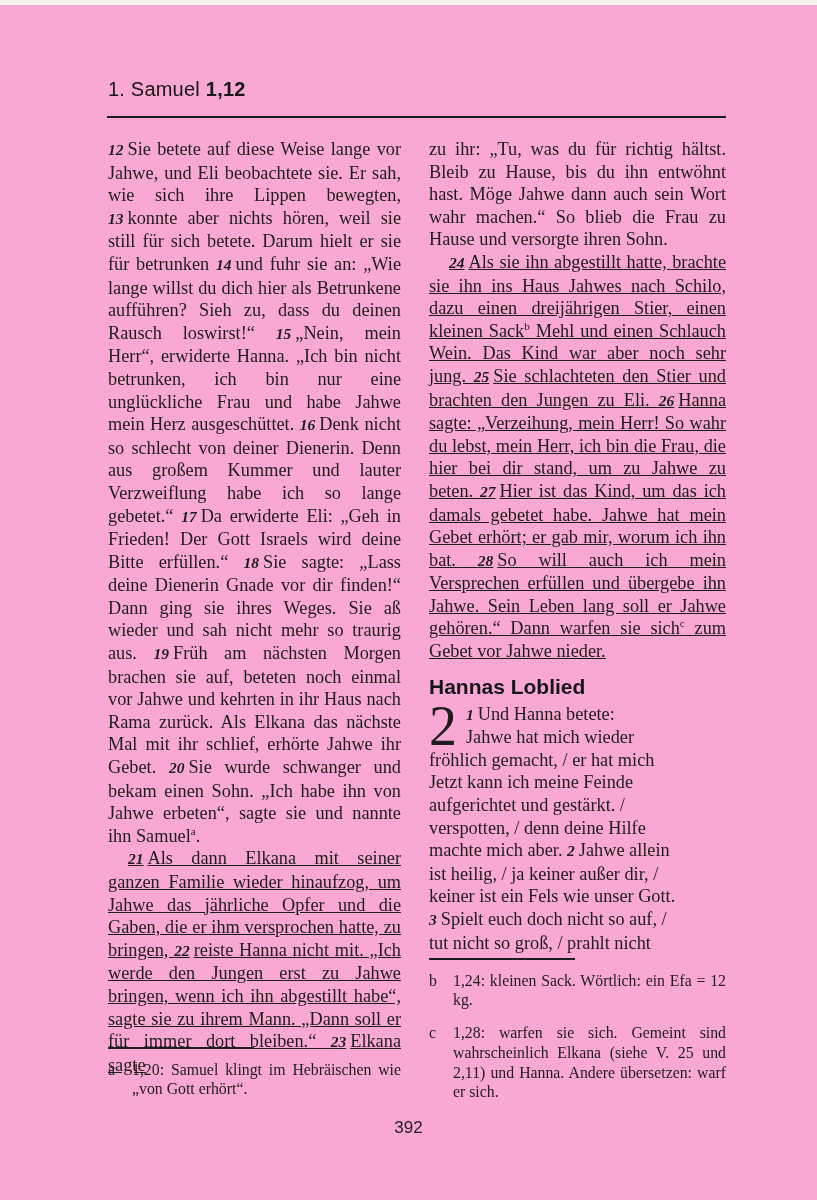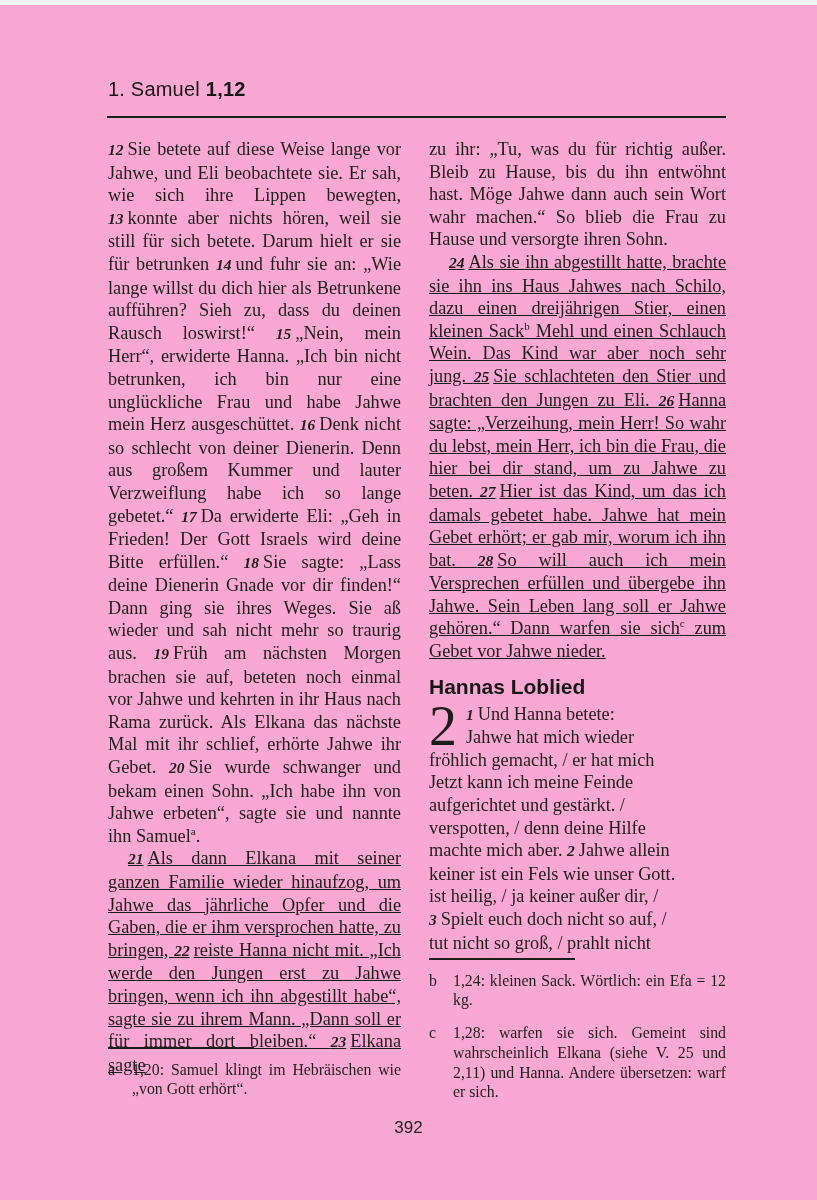--- a/index.html
+++ b/index.html
@@ -79,36 +79,36 @@
   </div>
   <div class="head-rule"></div>
 
   <div class="col col-left">
       <div class="para"><span class="verse-num">12</span><span>Sie betete auf diese Weise lange vor Jahwe, und Eli beobachtete sie. Er sah, wie sich ihre Lippen bewegten, </span><span class="verse-num">13</span><span>konnte aber nichts hören, weil sie still für sich betete. Darum hielt er sie für betrunken </span><span class="verse-num">14</span><span>und fuhr sie an: „Wie lange willst du dich hier als Betrunkene aufführen? Sieh zu, dass du deinen Rausch loswirst!“ </span><span class="verse-num">15</span><span>„Nein, mein Herr“, erwiderte Hanna. „Ich bin nicht betrunken, ich bin nur eine unglückliche Frau und habe Jahwe mein Herz ausgeschüttet. </span><span class="verse-num">16</span><span>Denk nicht so schlecht von deiner Dienerin. Denn aus großem Kummer und lauter Verzweiflung habe ich so lange gebetet.“ </span><span class="verse-num">17</span><span>Da erwiderte Eli: „Geh in Frieden! Der Gott Israels wird deine Bitte erfüllen.“ </span><span class="verse-num">18</span><span>Sie sagte: „Lass deine Dienerin Gnade vor dir finden!“ Dann ging sie ihres Weges. Sie aß wieder und sah nicht mehr so traurig aus. </span><span class="verse-num">19</span><span>Früh am nächsten Morgen brachen sie auf, beteten noch einmal vor Jahwe und kehrten in ihr Haus nach Rama zurück. Als Elkana das nächste Mal mit ihr schlief, erhörte Jahwe ihr Gebet. </span><span class="verse-num">20</span><span>Sie wurde schwanger und bekam einen Sohn. „Ich habe ihn von Jahwe erbeten“, sagte sie und nannte ihn Samuel</span><span class="fn-ref">a</span><span>.</span></div>
       <div class="para indent"><span class="verse-num">21</span><span>Als dann Elkana mit seiner ganzen Familie wieder hinaufzog, um Jahwe das jährliche Opfer und die Gaben, die er ihm versprochen hatte, zu bringen, </span><span class="verse-num">22</span><span>reiste Hanna nicht mit. „Ich werde den Jungen erst zu Jahwe bringen, wenn ich ihn abgestillt habe“, sagte sie zu ihrem Mann. „Dann soll er für immer dort bleiben.“ </span><span class="verse-num">23</span><span>Elkana sagte</span></div>
     </div>
 
   <div class="col col-right">
     <div>
-        <div class="para"><span>zu ihr: „Tu, was du für richtig außer. Bleib zu Hause, bis du ihn entwöhnt hast. Möge Jahwe dann auch sein Wort wahr machen.“ So blieb die Frau zu Hause und versorgte ihren Sohn.</span></div>
+        <div class="para"><span>zu ihr: „Tu, was du für richtig hältst. Bleib zu Hause, bis du ihn entwöhnt hast. Möge Jahwe dann auch sein Wort wahr machen.“ So blieb die Frau zu Hause und versorgte ihren Sohn.</span></div>
         <div class="para indent"><span class="verse-num">24</span><span>Als sie ihn abgestillt hatte, brachte sie ihn ins Haus Jahwes nach Schilo, dazu einen dreijährigen Stier, einen kleinen Sack</span><span class="fn-ref">b</span><span> Mehl und einen Schlauch Wein. Das Kind war aber noch sehr jung. </span><span class="verse-num">25</span><span>Sie schlachteten den Stier und brachten den Jungen zu Eli. </span><span class="verse-num">26</span><span>Hanna sagte: „Verzeihung, mein Herr! So wahr du lebst, mein Herr, ich bin die Frau, die hier bei dir stand, um zu Jahwe zu beten. </span><span class="verse-num">27</span><span>Hier ist das Kind, um das ich damals gebetet habe. Jahwe hat mein Gebet erhört; er gab mir, worum ich ihn bat. </span><span class="verse-num">28</span><span>So will auch ich mein Versprechen erfüllen und übergebe ihn Jahwe. Sein Leben lang soll er Jahwe gehören.“ Dann warfen sie sich</span><span class="fn-ref">c</span><span> zum Gebet vor Jahwe nieder.</span></div>
       </div>
     <div class="section-heading">Hannas Loblied</div>
     <div class="poem">
       <span class="dropcap">2</span>
       <div>
           <div class="poem-line"><span class="verse-num">1</span><span>Und Hanna betete:</span></div>
           <div class="poem-line ind1"><span>Jahwe hat mich wieder</span></div>
           <div class="poem-line"><span>fröhlich gemacht, / er hat mich</span></div>
           <div class="poem-line"><span>Jetzt kann ich meine Feinde</span></div>
           <div class="poem-line"><span>aufgerichtet und gestärkt. /</span></div>
           <div class="poem-line"><span>verspotten, / denn deine Hilfe</span></div>
           <div class="poem-line"><span>machte mich aber. </span><span class="verse-num">2</span><span>Jahwe allein</span></div>
+          <div class="poem-line"><span>ist heilig, / ja keiner außer dir, /</span></div>
           <div class="poem-line"><span>keiner ist ein Fels wie unser Gott.</span></div>
-          <div class="poem-line"><span>ist heilig, / ja keiner außer dir, /</span></div>
           <div class="poem-line"><span class="verse-num">3</span><span>Spielt euch doch nicht so auf, /</span></div>
           <div class="poem-line"><span>tut nicht so groß, / prahlt nicht</span></div>
         </div>
     </div>
   </div>
 
   <div class="fn-block fn-left">
     <div class="fn-rule"></div>
     <div>
         <div class="footnote">

